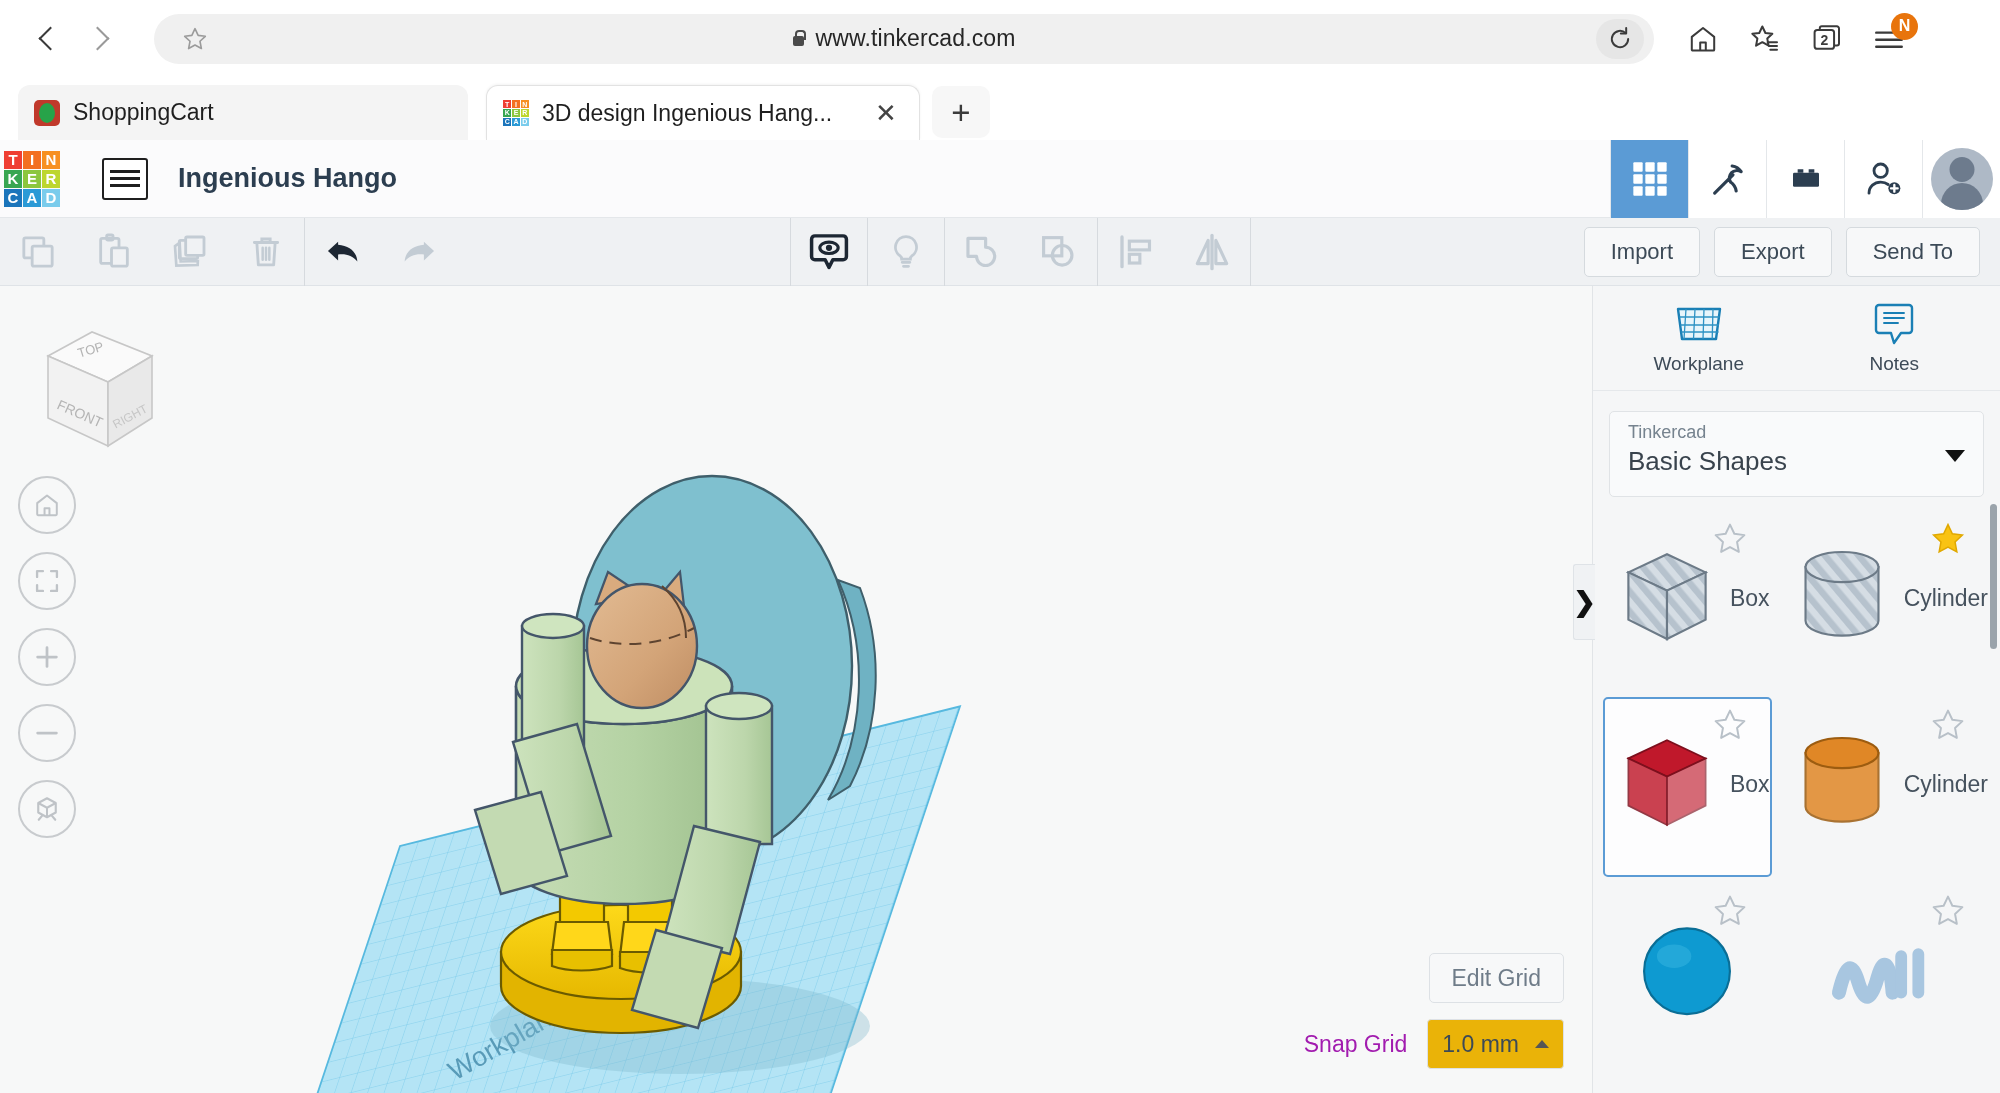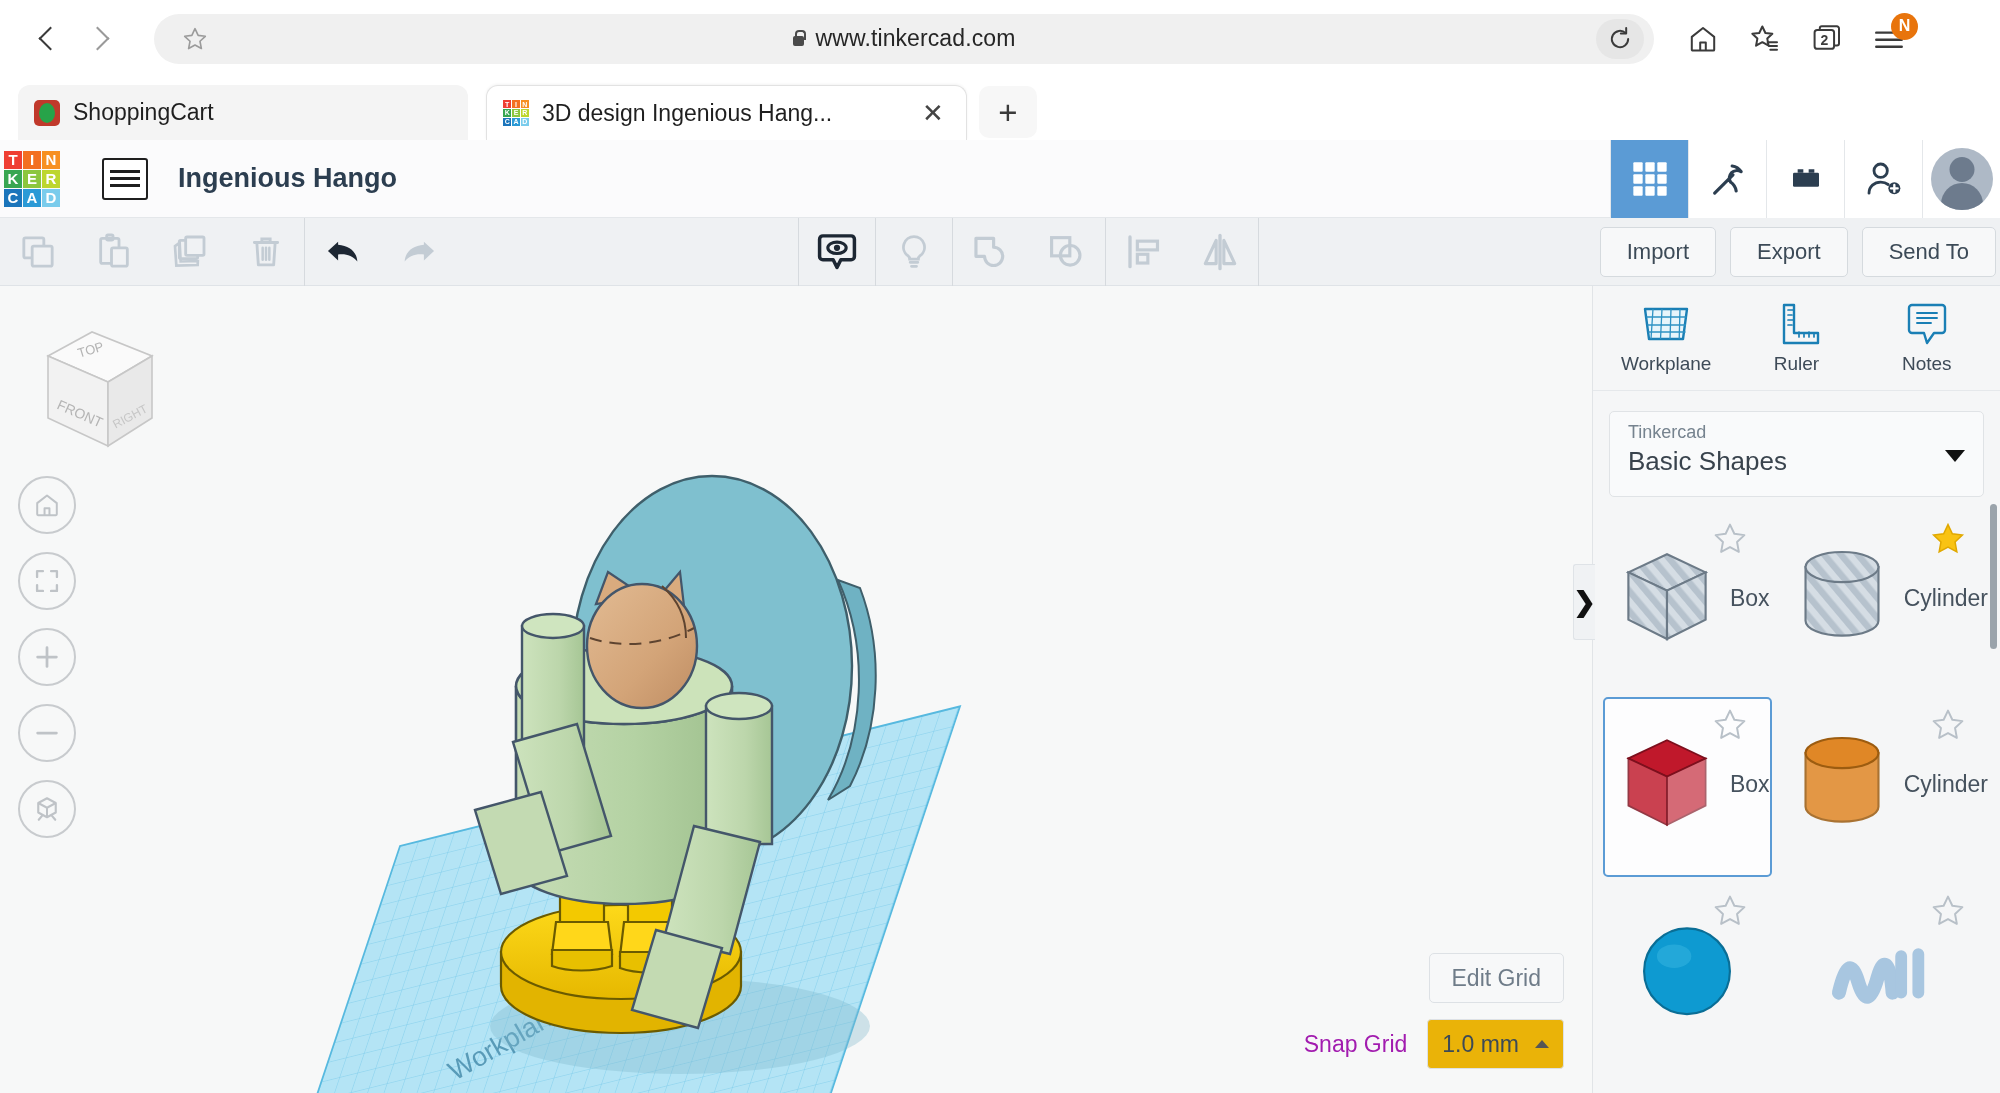--- a/index.html
+++ b/index.html
@@ -86,21 +86,21 @@
     height: 63px; background: #ffffff; display: flex; align-items: flex-end;
     padding-left: 18px; position: relative;
   }
   .tab {
     height: 55px; border-radius: 12px 12px 0 0;
     display: flex; align-items: center; padding: 0 16px;
     cursor: pointer; position: relative; gap: 13px;
   }
   .tab.inactive { width: 450px; background: #f4f4f4; }
   .tab.active {
-    width: 481px; background: #ffffff;
+    width: 434px; background: #ffffff;
     border: 1px solid #e2e2e2; border-bottom: none;
     box-shadow: 0 -1px 3px rgba(0,0,0,0.05);
   }
   .tab-title {
     font-size: 23px; color: #1f1f1f; white-space: nowrap;
     overflow: hidden; text-overflow: ellipsis; flex: 1;
   }
   .tab-close {
     width: 34px; height: 34px; border-radius: 50%; flex: 0 0 auto;
     display: flex; align-items: center; justify-content: center;
@@ -193,21 +193,21 @@
   
   .edit-toolbar {
     height: 68px; background: #eff1f3; border-bottom: 1px solid #dfe3e7;
     display: flex; align-items: center; position: relative;
   }
   .tb-btn {
     width: 76px; height: 68px; display: flex; align-items: center;
     justify-content: center; cursor: pointer; background: transparent; border: none;
   }
   .tb-sep { width: 1px; height: 68px; background: #d6dade; }
-  .tb-right { margin-left: auto; display: flex; align-items: center; gap: 14px; padding-right: 4px; }
+  .tb-right { margin-left: auto; display: flex; align-items: center; gap: 14px; padding-right: 20px; }
   .tb-text-btn {
     height: 50px; padding: 0 26px; border: 1px solid #d5dade; border-radius: 5px;
     background: #f7f8f9; font-size: 22px; color: #3c4a57; cursor: pointer;
     font-family: "Liberation Sans", sans-serif;
   }
   .tb-mid { display: flex; align-items: center; margin-left: auto; }
 
   
   .main { position: relative; height: calc(1093px - 77px - 63px - 78px - 68px); display: flex; }
 
@@ -682,27 +682,20 @@
     <div class="rpanel">
       <div class="panel-handle">❯</div>
 
       <div class="rp-tools">
         <div class="rp-tool">
           <svg width="54" height="46" viewBox="0 0 54 46">
             <path d="M6 8h42l-4 30H10z" fill="#e8f5fb" stroke="#1a7fb5" stroke-width="2.4" stroke-linejoin="round"></path>
             <path d="M14 8l-2 30M23 8l-1.5 30M32 8l-1 30M41 8l-.8 30M7.5 16h40M8.5 24h38.5M9.5 31h37" stroke="#2e92c4" stroke-width="1.3"></path>
           </svg>
           <span class="rp-tool-label">Workplane</span>
-        </div>
-        <div class="rp-tool">
-          <svg width="54" height="46" viewBox="0 0 54 46">
-            <path d="M15 4h10v28h24v10H15z" fill="none" stroke="#1a7fb5" stroke-width="2.4" stroke-linejoin="round"></path>
-            <path d="M19 9h6M19 14h4M19 19h6M19 24h4M30 36v-5M35 36v-4M40 36v-5M45 36v-4" stroke="#1a7fb5" stroke-width="1.7" stroke-linecap="round"></path>
-          </svg>
-          <span class="rp-tool-label">Ruler</span>
         </div>
         <div class="rp-tool">
           <svg width="54" height="46" viewBox="0 0 54 46">
             <path d="M12 4h30a3 3 0 0 1 3 3v22a3 3 0 0 1-3 3h-8l-7 10-3-10H12a3 3 0 0 1-3-3V7a3 3 0 0 1 3-3z" fill="none" stroke="#1a7fb5" stroke-width="2.4" stroke-linejoin="round"></path>
             <path d="M17 12h20M17 17h20M17 22h14" stroke="#1a7fb5" stroke-width="1.9" stroke-linecap="round"></path>
           </svg>
           <span class="rp-tool-label">Notes</span>
         </div>
       </div>
 

